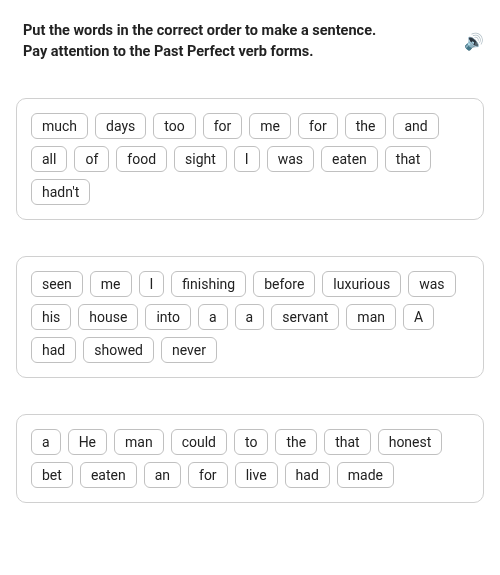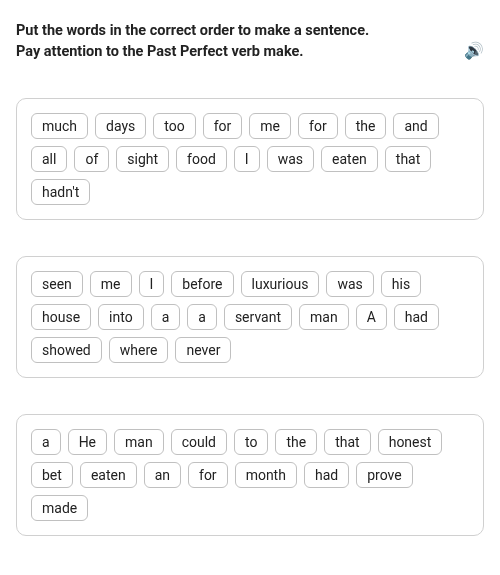--- a/index.html
+++ b/index.html
@@ -16,22 +16,23 @@
       padding: 20px 16px;
       color: #222;
     }
 
     .instructions {
       font-size: 14.5px;
       font-weight: 700;
       line-height: 1.45;
       margin-bottom: 18px;
       display: flex;
-      align-items: flex-end;
+      align-items: center;
       gap: 6px;
+      margin-left: 7px;
     }
 
     .instructions-text {
       flex: 1;
     }
 
     .speaker-icon {
       font-size: 16px;
       margin-top: 1px;
       flex-shrink: 0;
@@ -63,83 +64,82 @@
       white-space: nowrap;
     }
   </style>
 </head>
 <body>
 
 <div>
   <div class="instructions">
     <span class="instructions-text">
       <span>Put the words in the correct order to make a sentence.</span><br>
-      <span>Pay attention to the Past Perfect verb make.</span>
+      <span>Pay attention to the Past Perfect verb forms.</span>
     </span>
     <span class="speaker-icon">🔊</span>
   </div>
 </div>
 
 <div id="groups-container">
 <div class="sentence-box">
       <div class="words-container">
         <span class="word-chip">much</span>
         <span class="word-chip">days</span>
         <span class="word-chip">too</span>
         <span class="word-chip">for</span>
         <span class="word-chip">me</span>
         <span class="word-chip">for</span>
         <span class="word-chip">the</span>
         <span class="word-chip">and</span>
         <span class="word-chip">all</span>
         <span class="word-chip">of</span>
+        <span class="word-chip">food</span>
         <span class="word-chip">sight</span>
-        <span class="word-chip">food</span>
         <span class="word-chip">I</span>
         <span class="word-chip">was</span>
         <span class="word-chip">eaten</span>
         <span class="word-chip">that</span>
         <span class="word-chip">hadn't</span>
       </div>
     </div>
     <div class="sentence-box">
       <div class="words-container">
         <span class="word-chip">seen</span>
         <span class="word-chip">me</span>
         <span class="word-chip">I</span>
+        <span class="word-chip">finishing</span>
         <span class="word-chip">before</span>
         <span class="word-chip">luxurious</span>
         <span class="word-chip">was</span>
         <span class="word-chip">his</span>
         <span class="word-chip">house</span>
         <span class="word-chip">into</span>
         <span class="word-chip">a</span>
         <span class="word-chip">a</span>
         <span class="word-chip">servant</span>
         <span class="word-chip">man</span>
         <span class="word-chip">A</span>
         <span class="word-chip">had</span>
         <span class="word-chip">showed</span>
-        <span class="word-chip">where</span>
         <span class="word-chip">never</span>
       </div>
     </div>
     <div class="sentence-box">
       <div class="words-container">
         <span class="word-chip">a</span>
         <span class="word-chip">He</span>
         <span class="word-chip">man</span>
         <span class="word-chip">could</span>
         <span class="word-chip">to</span>
         <span class="word-chip">the</span>
         <span class="word-chip">that</span>
         <span class="word-chip">honest</span>
         <span class="word-chip">bet</span>
         <span class="word-chip">eaten</span>
         <span class="word-chip">an</span>
         <span class="word-chip">for</span>
-        <span class="word-chip">month</span>
+        <span class="word-chip">live</span>
         <span class="word-chip">had</span>
-        <span class="word-chip">prove</span>
         <span class="word-chip">made</span>
       </div>
     </div>
   </div>
 
 </body></html>

